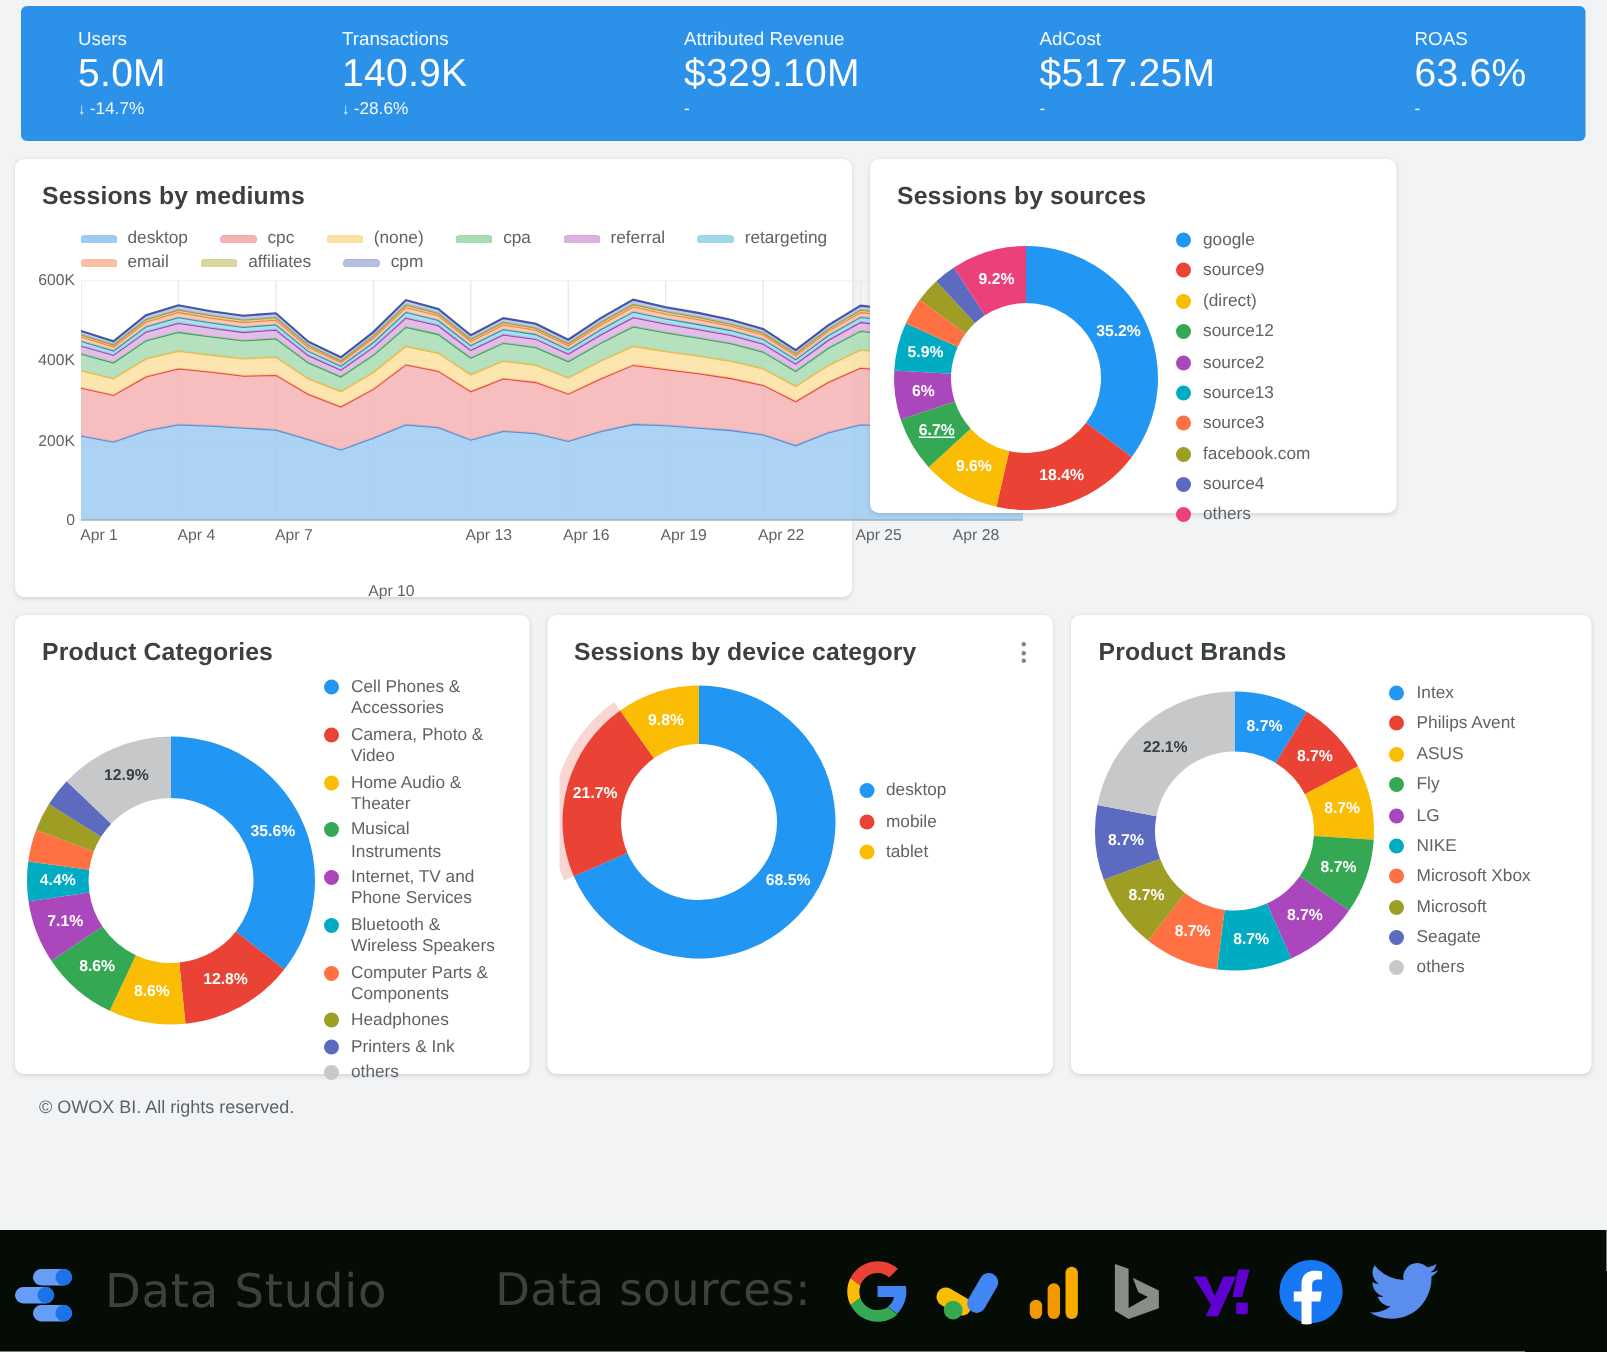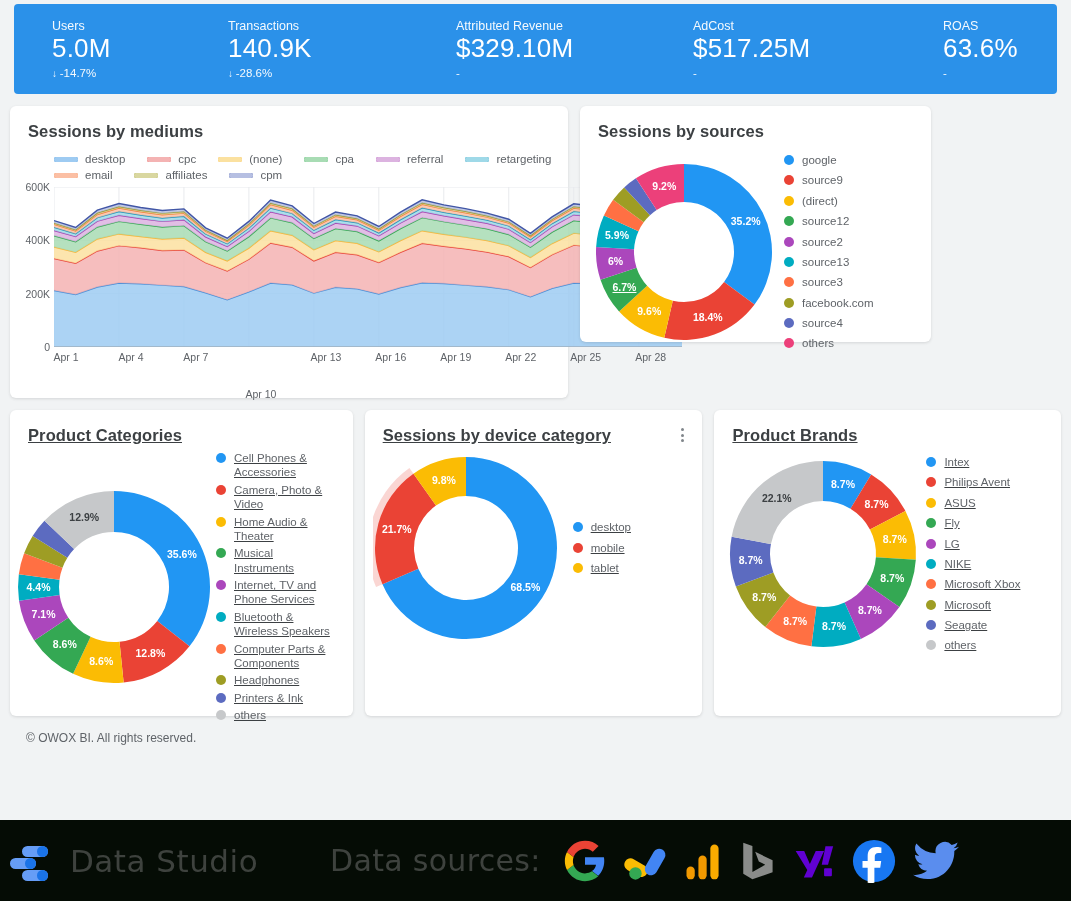--- a/index.html
+++ b/index.html
@@ -47,21 +47,21 @@
   .kpi:nth-child(3) { width: 237px; }
   .kpi:nth-child(4) { width: 250px; }
   .kpi-label { font-size: 12.5px; opacity: .95; margin-bottom: 1px; }
   .kpi-value { font-size: 26px; font-weight: 300; line-height: 1.12; letter-spacing: .2px; }
   .kpi-delta { font-size: 11.5px; margin-top: 3px; opacity: .95; }
   .kpi-delta .arrow { font-size: 10px; }
 
   
   .row { display: flex; padding: 0 10px; gap: 12px; }
   .row1 { margin-top: 12px; }
-  .row2 { margin-top: 12px; text-decoration: underline; }
+  .row2 { margin-top: 12px; }
   .card {
     background: #fff; border-radius: 6px; box-shadow: 0 1px 3px rgba(60,64,67,.16);
     position: relative;
   }
   .card-title {
     font-size: 16.5px; font-weight: bold; color: #3c4043;
     padding: 16px 0 0 18px; letter-spacing: .1px;
   }
   .kebab {
     position: absolute; right: 12px; top: 16px; width: 16px; height: 18px;

